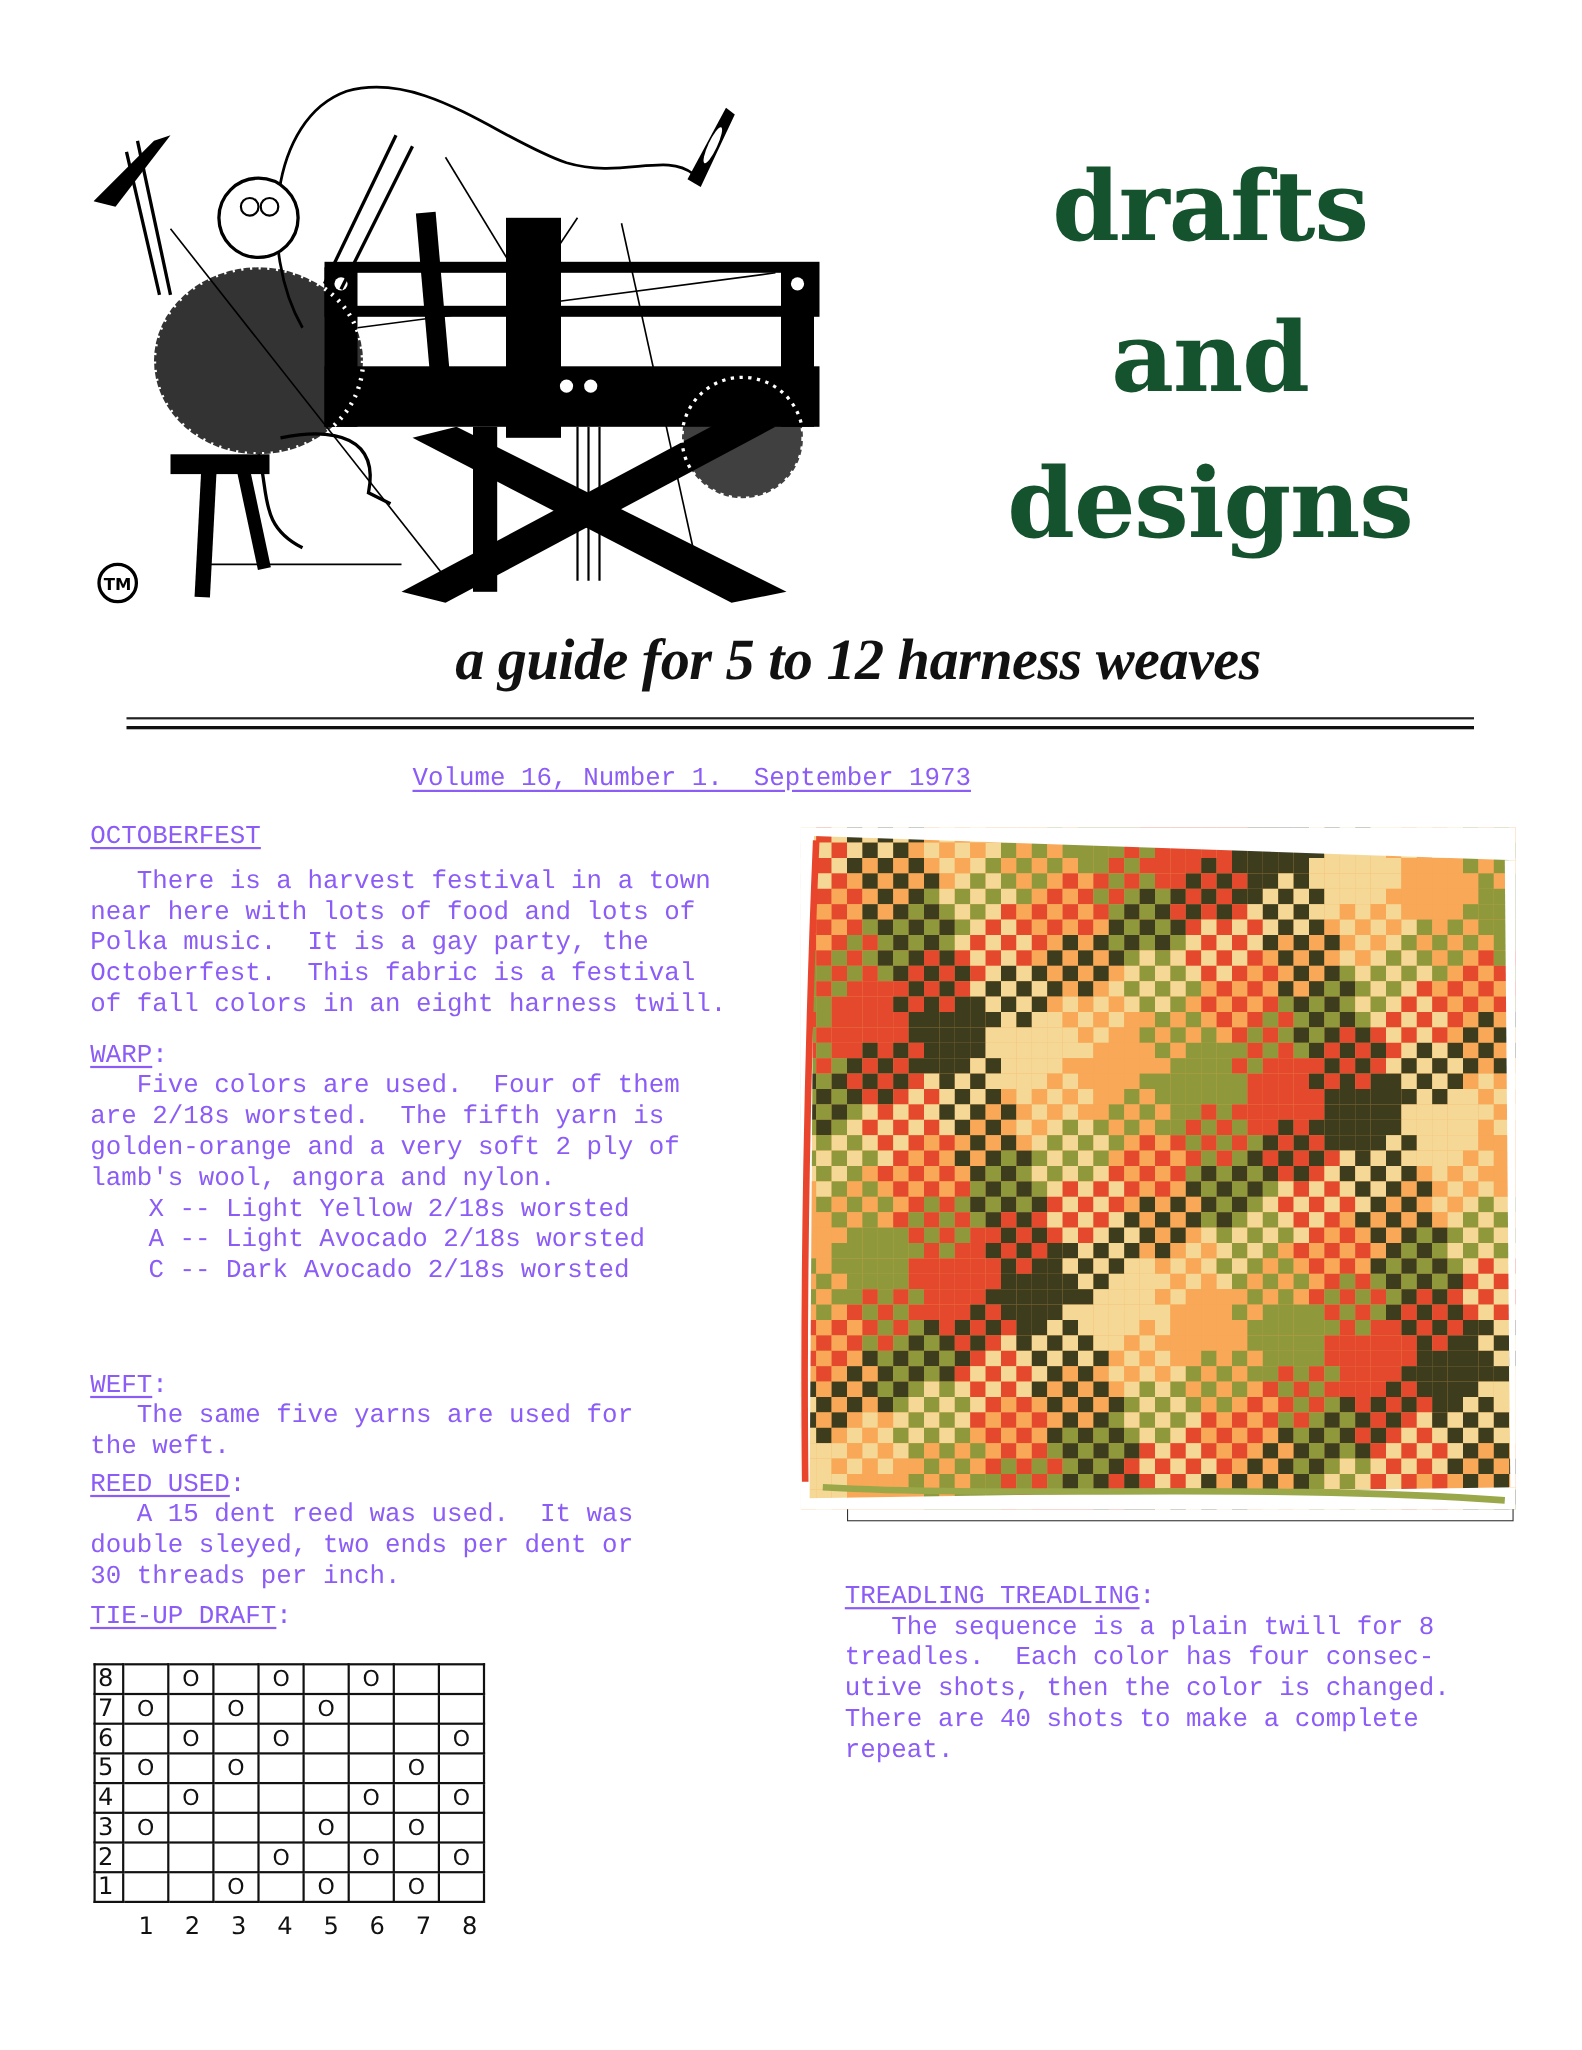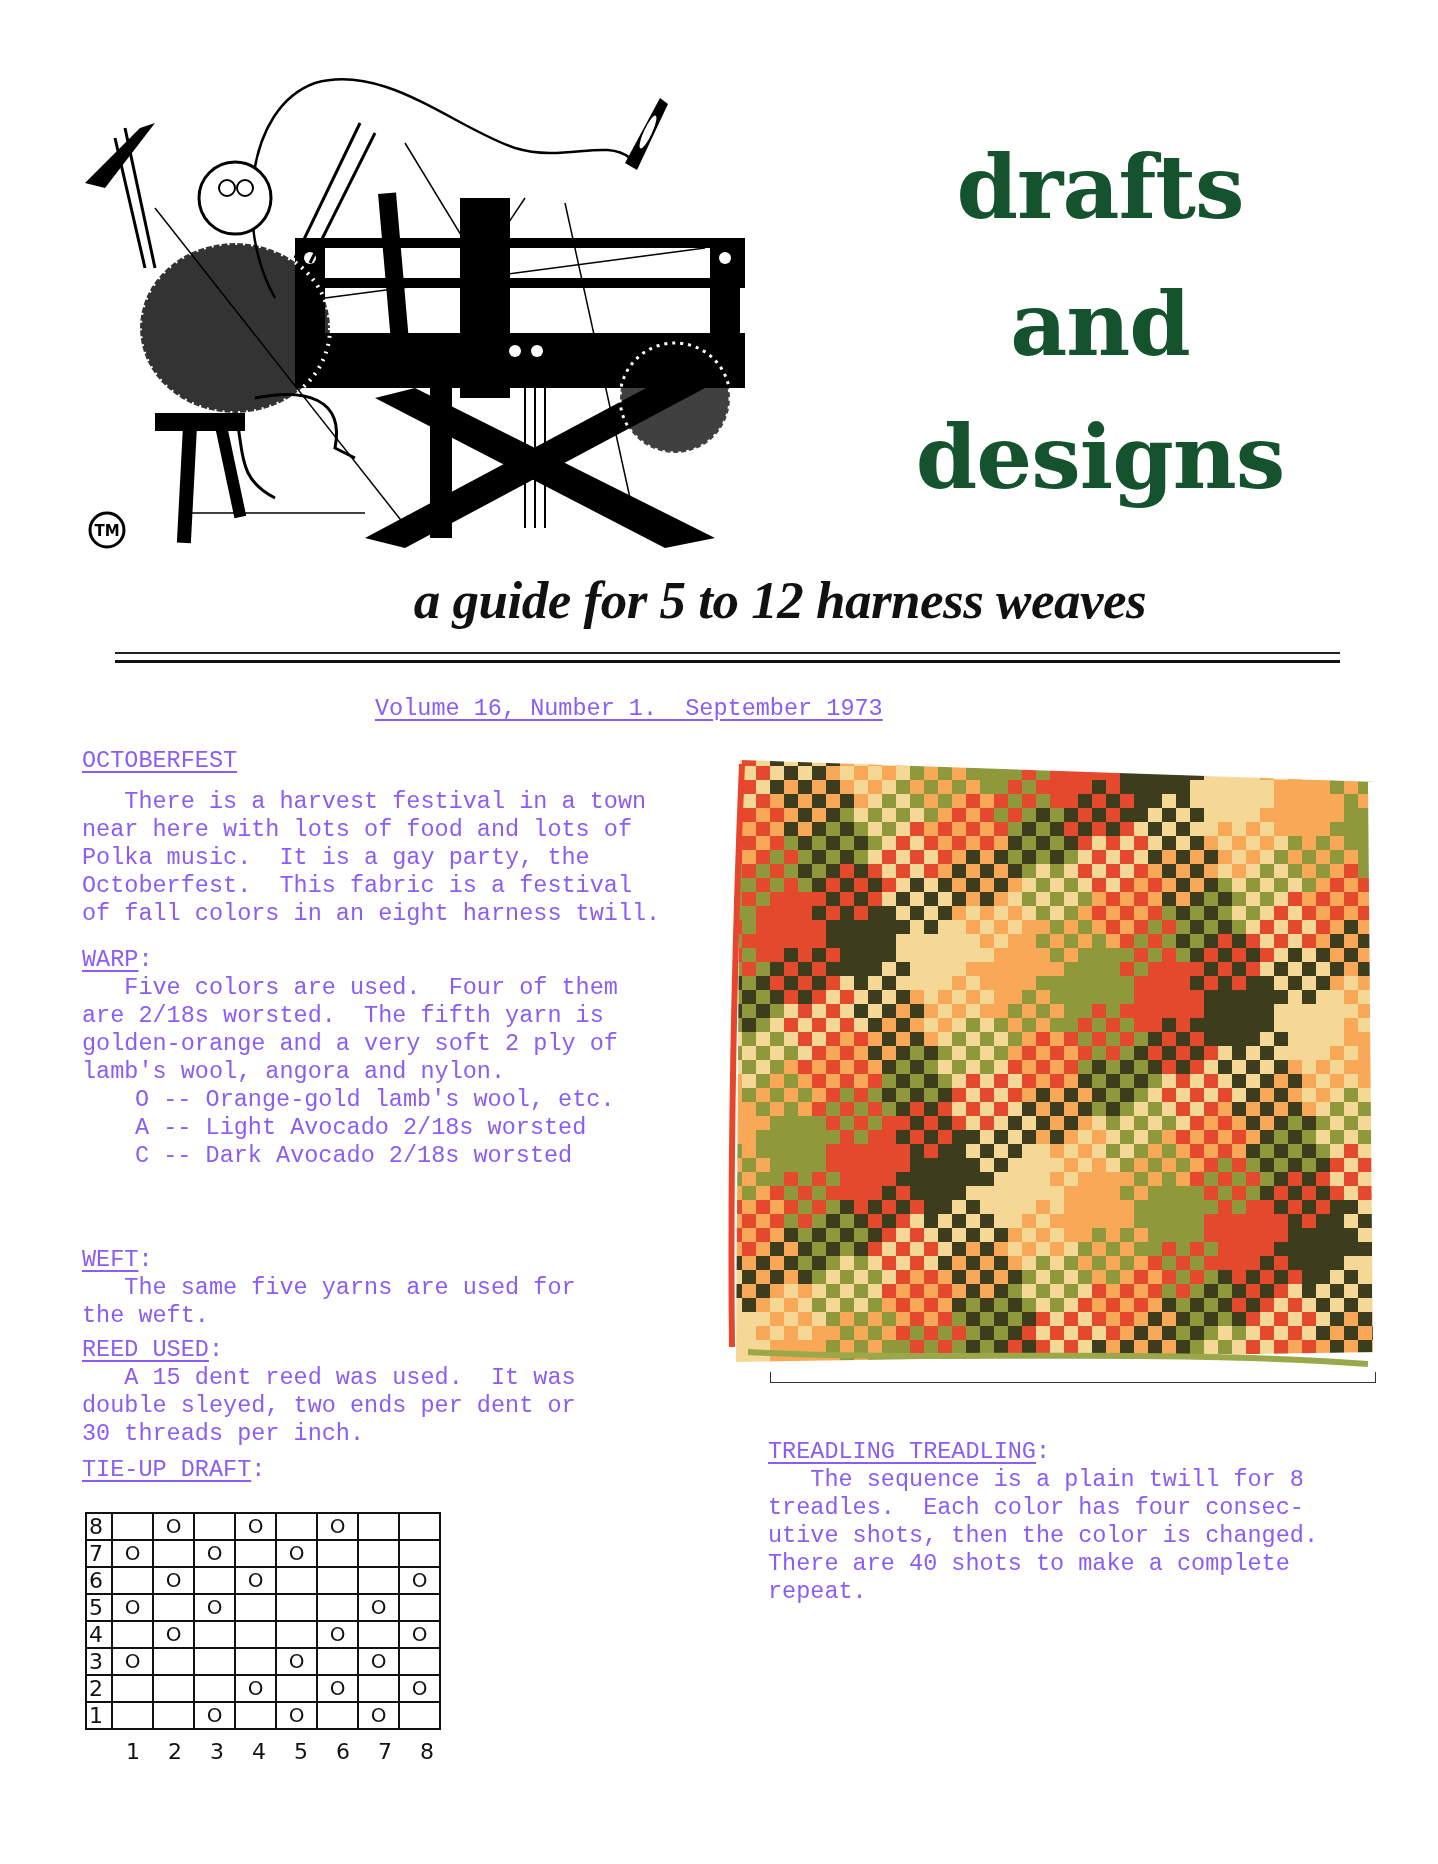--- a/index.html
+++ b/index.html
@@ -113,21 +113,21 @@
 Octoberfest.  This fabric is a festival
 of fall colors in an eight harness twill.</div>
 
 <div class="abs tt para" style="top:946px"><span class="u">WARP</span>:</div>
 <div class="abs tt para" style="top:974px">   Five colors are used.  Four of them
 are 2/18s worsted.  The fifth yarn is
 golden-orange and a very soft 2 ply of
 lamb's wool, angora and nylon.</div>
 
 <div class="abs" style="left:135px;top:1086px">
-  <div class="tt"><span>O</span> -- <span>Orange-gold lamb's wool, etc.</span></div>
+  <div class="tt"><span>X</span> -- <span>Light Yellow 2/18s worsted</span></div>
   <div class="tt"><span>A</span> -- <span>Light Avocado 2/18s worsted</span></div>
   <div class="tt"><span>C</span> -- <span>Dark Avocado 2/18s worsted</span></div>
 </div>
 
 <div class="abs tt para" style="top:1246px"><span class="u">WEFT</span>:</div>
 <div class="abs tt para" style="top:1274px">   The same five yarns are used for
 the weft.</div>
 
 <div class="abs tt para" style="top:1336px"><span class="u">REED USED</span>:</div>
 <div class="abs tt para" style="top:1364px">   A 15 dent reed was used.  It was

